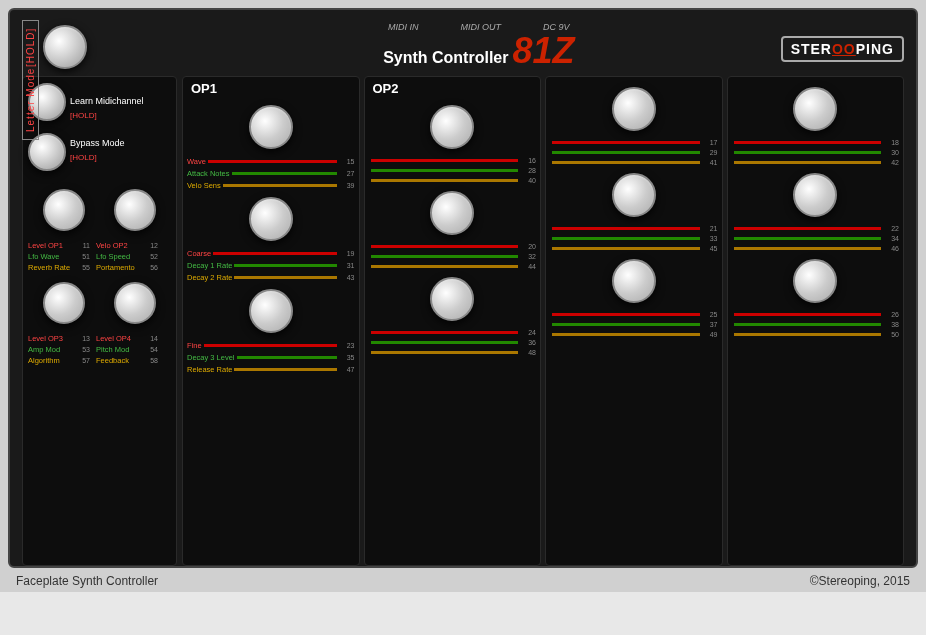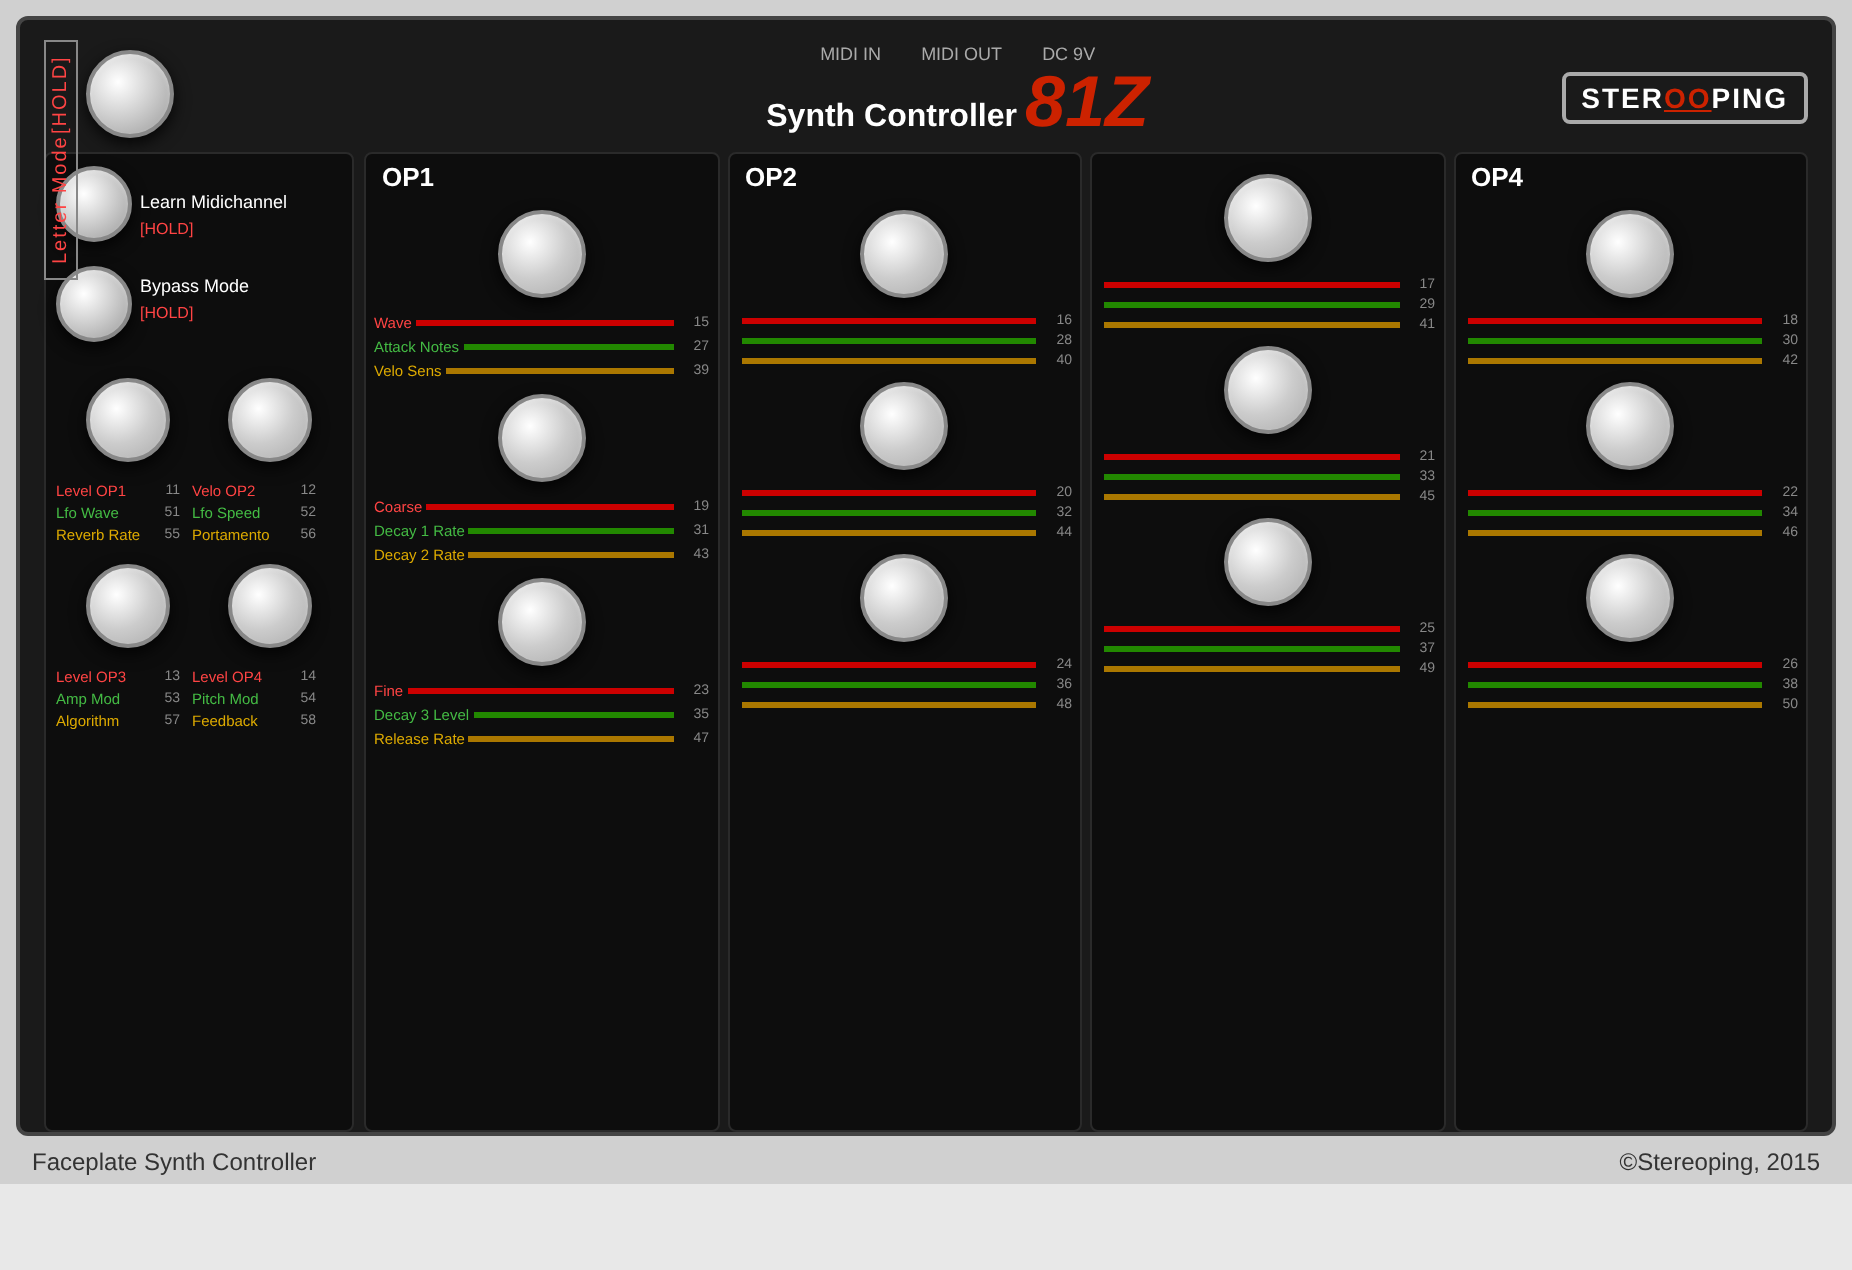--- a/index.html
+++ b/index.html
@@ -136,21 +136,21 @@
         </div>
         <div class="labels-col">
           <div class="label-item">
             <span>All Notes Off</span><br>
             <span class="action">[PRESS]</span>
           </div>
         </div>
       </div>
 
       <div style="flex:1; display:flex; flex-direction:column; align-items:center; padding-top:2px;">
-        <div style="display:flex; gap:20px; color:#aaa; font-size:9px; margin-bottom:1px;">
+        <div style="display:flex; gap:42px; color:#aaa; font-size:9px; margin-bottom:1px;font-style:italic;">
           <span>MIDI IN</span>
           <span>MIDI OUT</span>
           <span style="color:#aaa;">DC 9V</span>
         </div>
         <div style="display:flex; align-items:baseline;">
           <span style="color:white; font-size:16px; font-weight:bold;">Synth Controller</span>
           <span style="color:#cc2200; font-size:36px; font-weight:900; font-style:italic; line-height:1; margin-left:4px;">81Z</span>
         </div>
       </div>
 
@@ -402,21 +402,20 @@
                 <div style="height: 3px; flex: 1 1 0%; background: rgb(34, 136, 0); margin: 0px 2px;"></div>
                 <span style="font-size: 7px; color: rgb(136, 136, 136); min-width: 16px; text-align: right;">37</span>
               </div>
               <div style="display: flex; align-items: center; width: 100%; margin: 1.5px 0px;">
                 <span style="font-size: 7.5px; color: rgb(221, 170, 0); white-space: nowrap;"></span>
                 <div style="height: 3px; flex: 1 1 0%; background: rgb(170, 119, 0); margin: 0px 2px;"></div>
                 <span style="font-size: 7px; color: rgb(136, 136, 136); min-width: 16px; text-align: right;">49</span>
               </div>
             </div>
             <div style="flex: 1 1 0%; background: rgb(13, 13, 13); border: 1px solid rgb(42, 42, 42); border-radius: 4px; padding: 4px; display: flex; flex-direction: column;">
-              <div style="color: white; font-size: 13px; font-weight: bold; text-align: left; padding-left: 4px; margin-bottom: 3px;">OP4</div>
               <div style="display: flex; justify-content: center; margin: 6px 0px;">
                 <div class="knob"></div>
               </div>
               <div style="display: flex; align-items: center; width: 100%; margin: 1.5px 0px;">
                 <span style="font-size: 7.5px; color: rgb(255, 68, 68); white-space: nowrap;"></span>
                 <div style="height: 3px; flex: 1 1 0%; background: rgb(204, 0, 0); margin: 0px 2px;"></div>
                 <span style="font-size: 7px; color: rgb(136, 136, 136); min-width: 16px; text-align: right;">18</span>
               </div>
               <div style="display: flex; align-items: center; width: 100%; margin: 1.5px 0px;">
                 <span style="font-size: 7.5px; color: rgb(68, 187, 68); white-space: nowrap;"></span>

